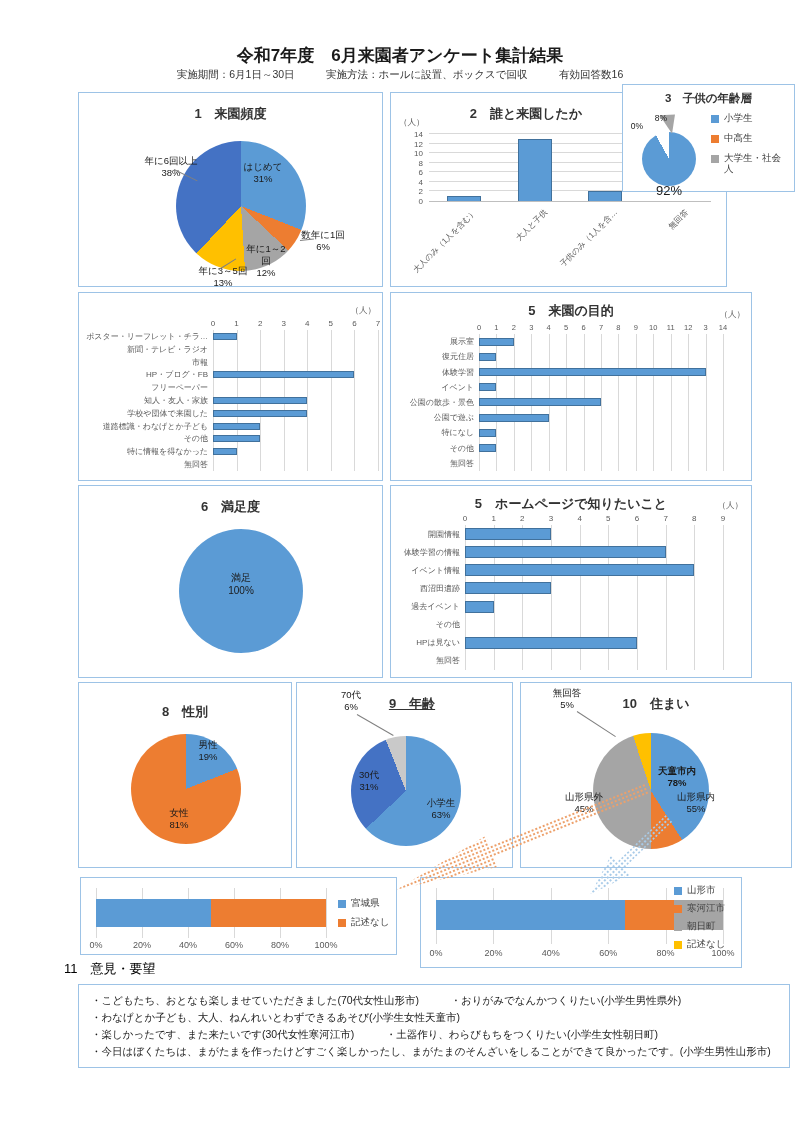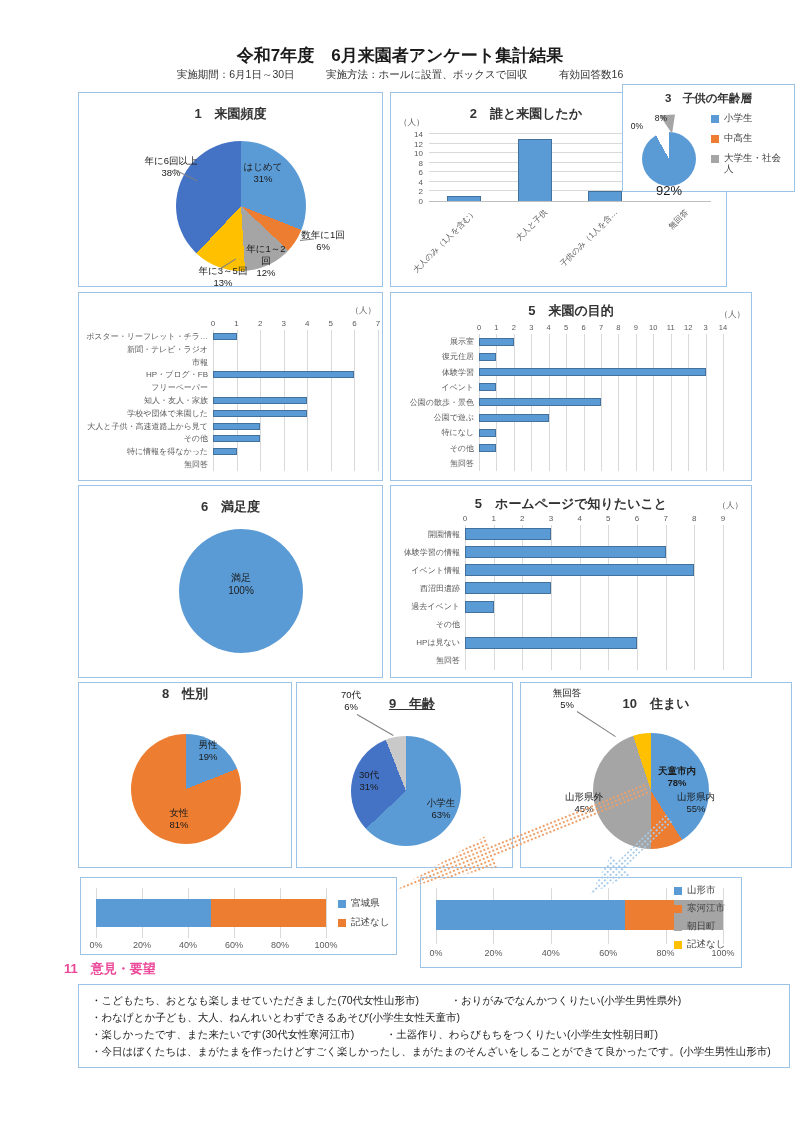--- a/index.html
+++ b/index.html
@@ -50,21 +50,21 @@
   
   .wedge3{position:absolute;width:15px;height:21px;background:#A5A5A5;
           clip-path:polygon(50% 100%,0 0,100% 15%);transform:rotate(-14deg);}
   
   .arrow{position:absolute;z-index:20;clip-path:polygon(0 37%,62% 37%,62% 12%,100% 50%,62% 88%,62% 63%,0 63%);}
   .arrow.orange{background-image:radial-gradient(#EDA06A 1.1px,transparent 1.3px);background-size:4px 4px;}
   .arrow.blue{background-image:radial-gradient(#A9CBE8 1.1px,transparent 1.3px);background-size:4px 4px;}
   
   #title{position:absolute;left:0;right:0;top:44px;text-align:center;font-size:17px;font-weight:bold;color:#1a1a1a;}
   #subtitle{position:absolute;left:0;right:0;top:68px;text-align:center;font-size:10.5px;color:#333;}
-  #c11head{position:absolute;left:64px;top:960px;font-size:13px;font-weight:bold;color:#ec4899;}
+  #c11head{position:absolute;left:64px;top:960px;font-size:13px;font-weight:normal;color:#000000;}
   #commentbox{left:78px;top:984px;width:712px;height:84px;padding:7px 12px;}
   .cline{font-size:10.5px;line-height:17px;color:#1a1a1a;white-space:nowrap;}
 </style>
 </head>
 <body>
 
 <div id="page">
 
   <div id="title">令和7年度　6月来園者アンケート集計結果</div>
   <div id="subtitle">実施期間：6月1日～30日　　　実施方法：ホールに設置、ボックスで回収　　　有効回答数16</div>
@@ -180,21 +180,21 @@
         </div>
       <div class="hbody">
         <div class="hlabels">
             <div class="hlab">ポスター・リーフレット・チラ…</div>
             <div class="hlab">新聞・テレビ・ラジオ</div>
             <div class="hlab">市報</div>
             <div class="hlab">HP・ブログ・FB</div>
             <div class="hlab">フリーペーパー</div>
             <div class="hlab">知人・友人・家族</div>
             <div class="hlab">学校や団体で来園した</div>
-            <div class="hlab">大人と子供・高速道路上から見て</div>
+            <div class="hlab">道路標識・わなげとか子ども</div>
             <div class="hlab">その他</div>
             <div class="hlab">特に情報を得なかった</div>
             <div class="hlab">無回答</div>
           </div>
         <div class="hplot">
           <div class="hgrid">
               <i style="left: 0%;"></i>
               <i style="left: 14.2857%;"></i>
               <i style="left: 28.5714%;"></i>
               <i style="left: 42.8571%;"></i>
@@ -388,21 +388,21 @@
                 <div class="hbar" style="width: 66.6667%; background: rgb(91, 155, 213);"></div>
               </div>
               <div class="hbarrow"></div>
             </div>
         </div>
       </div>
     </div>
   </div>
 
   <div class="box" id="box8" style="left:78px;top:682px;width:214px;height:186px;">
-    <div class="ctitle" style="top:2px;">8　性別</div>
+    <div class="ctitle" style="top:20px;">8　性別</div>
     <div class="pie" style="left: 52px; top: 51px; width: 110px; height: 110px; background: conic-gradient(rgb(91, 155, 213) 0deg, rgb(91, 155, 213) 68.4deg, rgb(237, 125, 49) 68.4deg, rgb(237, 125, 49) 360deg);"></div>
     <div class="plab" style="left:99px;top:56px;width:60px;">
       <span>男性</span><br>
       <span>19%</span>
     </div>
     <div class="plab" style="left:70px;top:124px;width:60px;">
       <span>女性</span><br>
       <span>81%</span>
     </div>
   </div>

